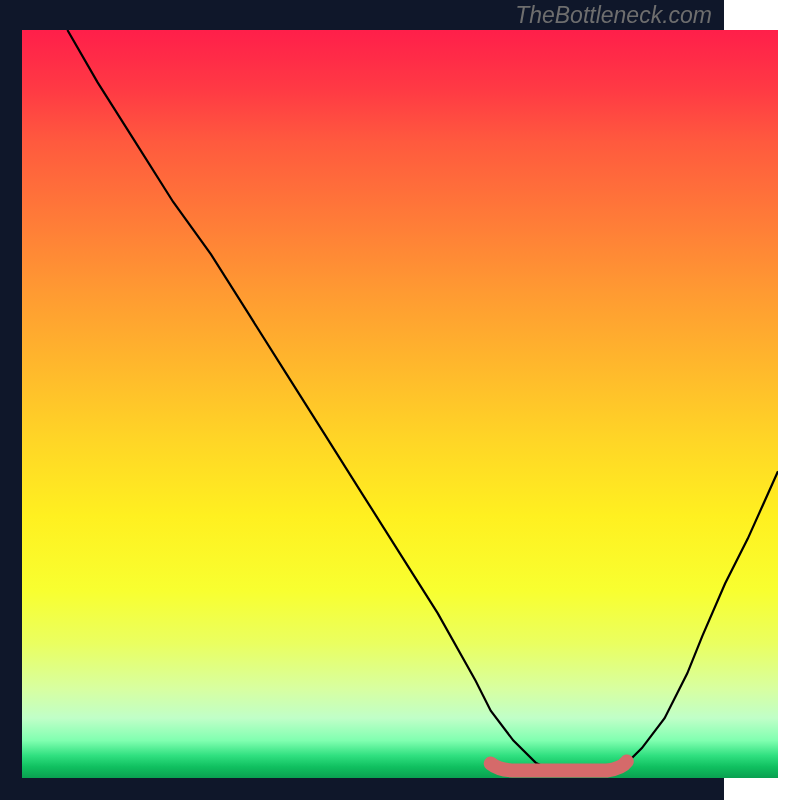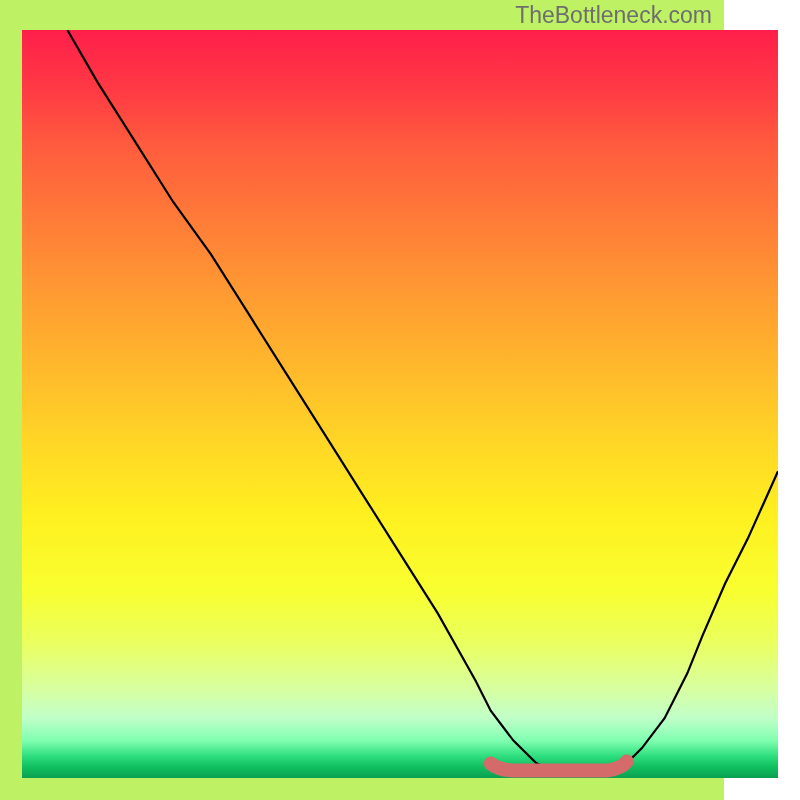--- a/index.html
+++ b/index.html
@@ -5,21 +5,22 @@
   body {
     margin: 0;
     padding: 0;
     background: #ffffff;
     font-family: Arial, sans-serif;
   }
   .container {
     width: 724px;
     height: 800px;
     position: relative;
-    background: #bef264;
+    background: #0f172a;
+    font-style: italic;
   }
   .watermark {
     position: absolute;
     top: 2px;
     right: 12px;
     color: #6e6e6e;
     font-size: 23px;
     font-family: Arial, sans-serif;
     z-index: 10;
   }

